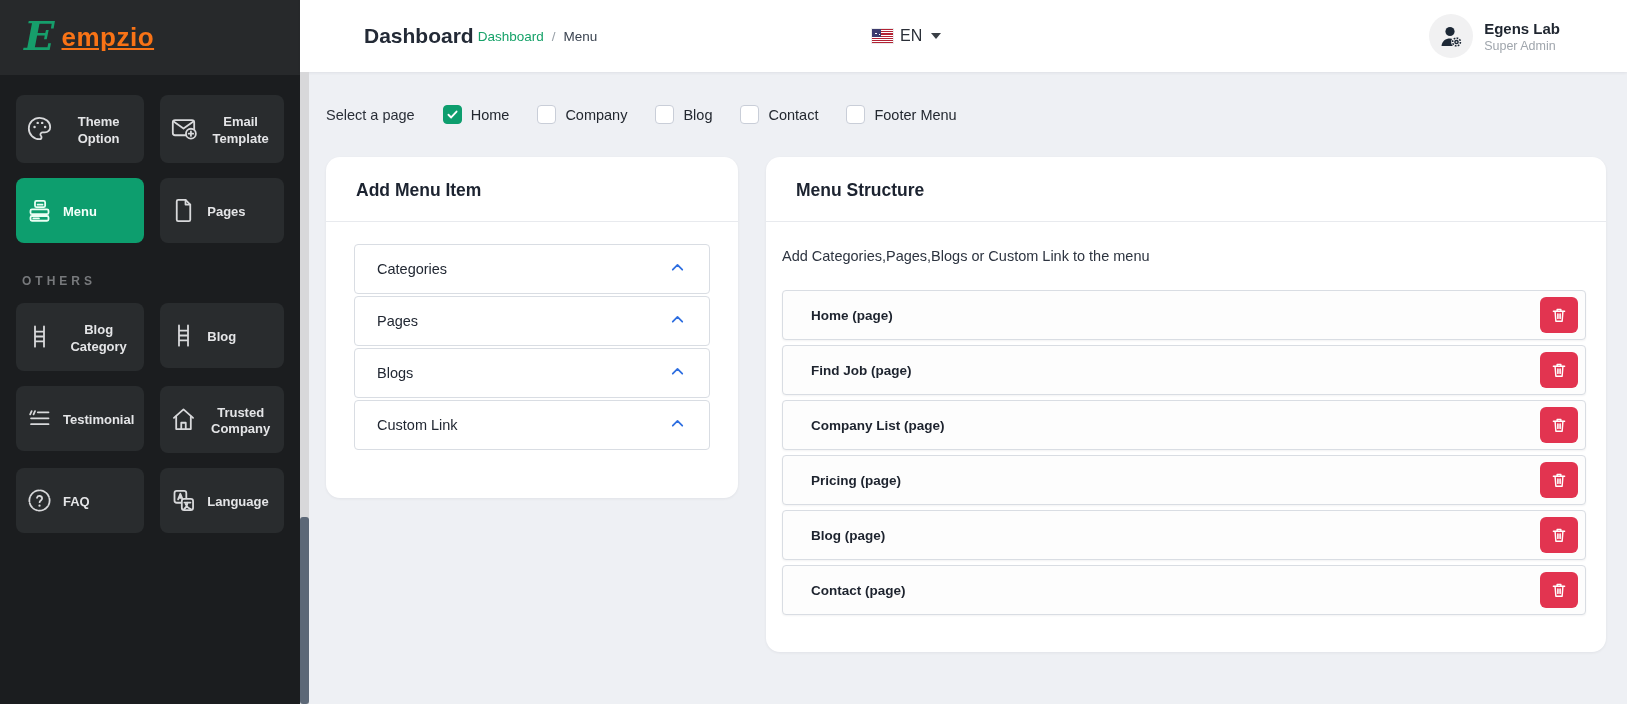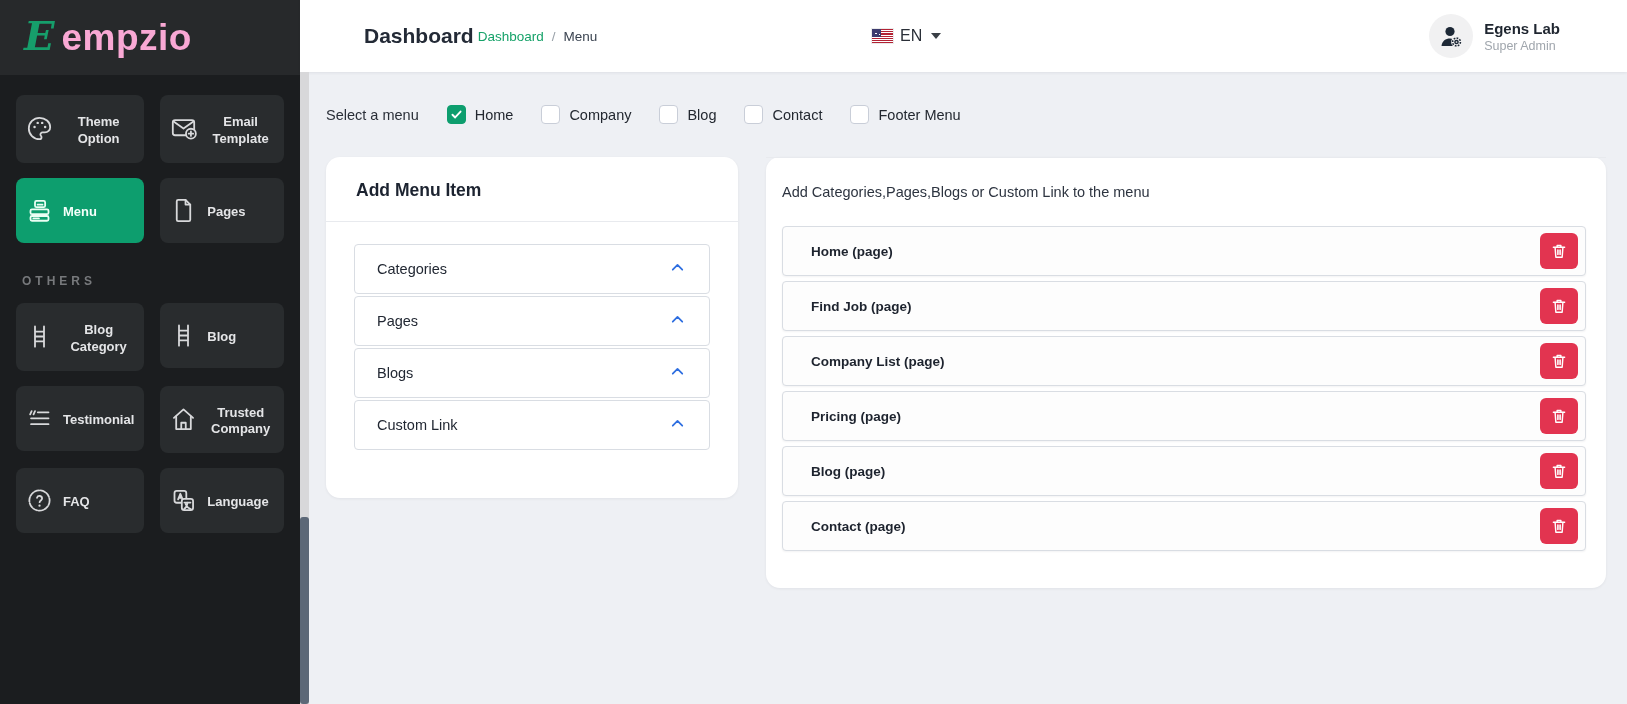--- a/index.html
+++ b/index.html
@@ -8,21 +8,21 @@
     background:#eef0f4;
     font-family:"Liberation Sans","DejaVu Sans",sans-serif;
     display:flex;
     color:#232a36;
   }
   
   .sidebar{width:300px;flex-shrink:0;background:#1b1d1f;display:flex;flex-direction:column;}
   .logo-area{height:75px;background:#27292b;display:flex;align-items:center;padding-left:24px;flex-shrink:0;}
   .logo-e{font-family:"DejaVu Serif","Liberation Serif",serif;font-style:italic;font-weight:bold;
     font-size:40px;line-height:1;color:#169e6b;margin-right:7px;transform:translateY(-2px);}
-  .logo-text{color:#f9a8d4;font-size:37px;font-weight:700;letter-spacing:.5px;}
+  .logo-text{color:#f97316;font-size:26px;font-weight:700;letter-spacing:.5px;text-decoration:underline;}
   .sidebar-body{flex:1;padding:20px 16px;overflow:hidden;}
   .tiles{display:grid;grid-template-columns:1fr 1fr;gap:15px 16px;align-items:start;}
   .tile{background:#292c2e;border-radius:8px;padding:19px 10px 15px;display:flex;flex-direction:row;
     align-items:center;gap:10px;color:#d8d9db;cursor:pointer;}
   .tile svg{stroke:currentColor;fill:none;stroke-width:1.6;stroke-linecap:round;stroke-linejoin:round;}
   .tile-label{font-size:13px;font-weight:700;color:#e4e5e7;text-align:center;line-height:1.3;}
   .tile.active{background:#0d9e6e;color:#eafff4;}
   .tile.active .tile-label{color:#f4fffa;}
   .others-label{grid-column:1/-1;color:#77797c;font-size:12px;font-weight:600;
     letter-spacing:4px;margin:16px 0 0 6px;}
@@ -253,21 +253,21 @@
       <span class="profile-text">
         <span class="profile-name">Egens Lab</span>
         <span class="profile-role">Super Admin</span>
       </span>
     </div>
   </div>
 
   <div class="content">
 
     <div class="select-row">
-      <span class="select-label">Select a menu</span>
+      <span class="select-label">Select a page</span>
 
       <span class="cb-item">
         <span class="cb checked">
           <svg width="13" height="13" viewBox="0 0 24 24">
               <polyline points="4.5,12.5 9.5,17.5 19.5,6.5" fill="none" stroke="#fff" stroke-width="3.4" stroke-linecap="round" stroke-linejoin="round"></polyline>
             </svg>
         </span>
         <span>Home</span>
       </span>
 
@@ -334,20 +334,23 @@
               <svg width="19" height="19" viewBox="0 0 24 24">
                   <path d="M6 14.8L12 8.8l6 6" fill="none" stroke="#2e6ee0" stroke-width="2.2" stroke-linecap="round" stroke-linejoin="round"></path>
                 </svg>
             </span>
           </div>
 
         </div>
       </div>
 
       <div class="card card-structure">
+        <div class="card-header">
+          <span class="card-title">Menu Structure</span>
+        </div>
         <div class="card-divider"></div>
         <div class="card-structure-body">
           <div class="structure-desc">Add Categories,Pages,Blogs or Custom Link to the menu</div>
 
           <div class="menu-item-bar">
             <span class="bar-label">Home (page)</span>
             <button class="delete-btn">
               <svg width="18" height="18" viewBox="0 0 24 24">
                   <g fill="none" stroke="#fff" stroke-width="1.9" stroke-linecap="round" stroke-linejoin="round">
                     <path d="M4.5 7h15"></path>

